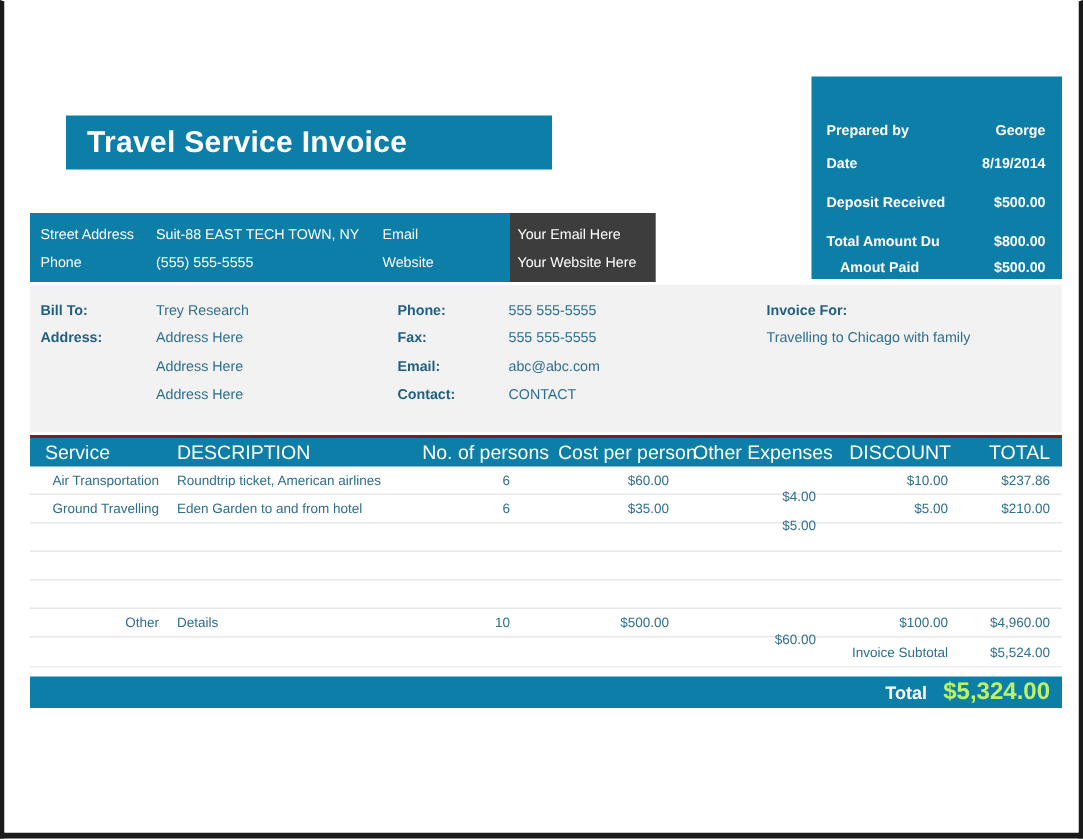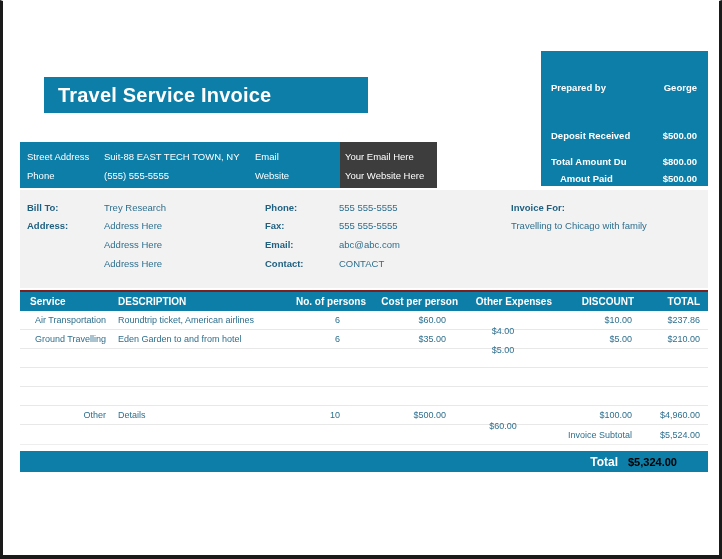--- a/index.html
+++ b/index.html
@@ -177,22 +177,22 @@
     width: 688px;
   }
   .thead {
     display: flex;
     background: #0c7ea8;
     height: 19px;
     align-items: center;
     border-top: 2px solid #7a2020;
   }
   .thead .th {
-    font-size: 10px;
-    font-weight: bold;
+    font-size: 13px;
+    font-weight: normal;
     color: #ffffff;
     white-space: nowrap;
   }
   .trow {
     display: flex;
     height: 18px;
     align-items: center;
     border-bottom: 1px solid #e8e8e8;
   }
   .trow.first { border-top: none; }
@@ -215,21 +215,21 @@
   .thead .c-desc    { padding-left: 8px; }
   .thead .c-persons { text-align: right; padding-right: 6px; }
   .thead .c-cost    { text-align: right; padding-right: 4px; }
   .thead .c-other   { text-align: right; padding-right: 6px; }
   .thead .c-disc    { text-align: right; padding-right: 4px; }
   .thead .c-total   { text-align: right; padding-right: 8px; }
 
   .trow .c-service { text-align: right; padding-right: 4px; padding-left: 0; }
   .trow .c-persons { text-align: right; padding-right: 32px; }
   .trow .c-cost    { text-align: right; padding-right: 16px; }
-  .trow .c-other   { text-align: center; padding-right: 14px; margin-top: 22px; }
+  .trow .c-other   { text-align: right; padding-right: 14px; margin-top: 22px; }
   .trow .c-disc    { text-align: right; padding-right: 6px; }
   .trow .c-total   { text-align: right; padding-right: 8px; }
 
   .summary-row {
     display: flex;
     height: 19px;
     align-items: center;
     justify-content: flex-end;
     border-bottom: 1px solid #eeeeee;
   }
@@ -259,24 +259,24 @@
     margin-top: 6px;
   }
   .total-bar .tlabel {
     font-size: 12px;
     font-weight: bold;
     color: #ffffff;
     text-align: right;
     padding-right: 10px;
   }
   .total-bar .tvalue {
-    font-size: 11px;
+    font-size: 16px;
     font-weight: bold;
-    color: #000000;
-    text-align: left;
+    color: #bef264;
+    text-align: right;
     width: 80px;
     padding-right: 8px;
     box-sizing: border-box;
   }
 </style>
 </head>
 <body>
 
 <div class="page">
   <div class="sheet">
@@ -295,20 +295,24 @@
     <div class="addr-row addr-l3">Email</div>
     <div class="addr-row addr-v3">Your Email Here</div>
     <div class="addr-row addr-l4">Website</div>
     <div class="addr-row addr-v4">Your Website Here</div>
 
     <div class="inv-box">
       <div class="inv-row inv-r1">
         <span class="k">Prepared by</span>
         <span class="v">George</span>
       </div>
+      <div class="inv-row inv-r2">
+        <span class="k">Date</span>
+        <span class="v">8/19/2014</span>
+      </div>
       <div class="inv-row inv-r3">
         <span class="k">Deposit Received</span>
         <span class="v">$500.00</span>
       </div>
       <div class="inv-row inv-r4">
         <span class="k">Total Amount Du</span>
         <span class="v">$800.00</span>
       </div>
       <div class="inv-row inv-r5">
         <span class="k">Amout Paid</span>

